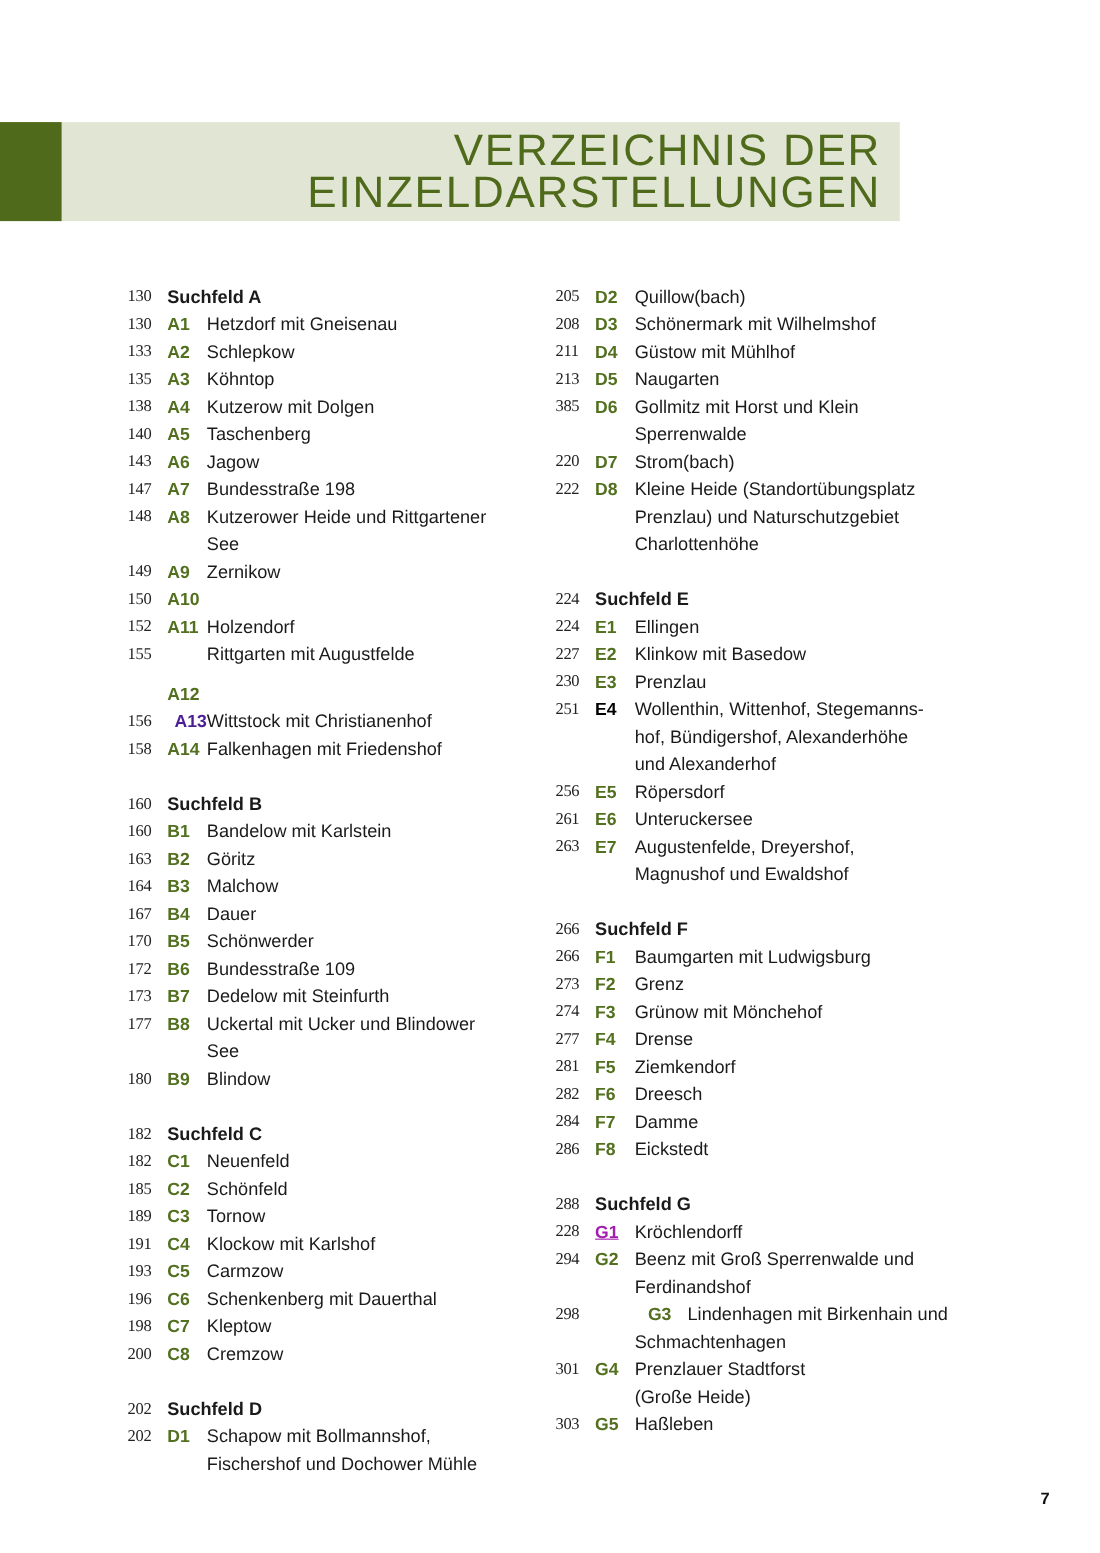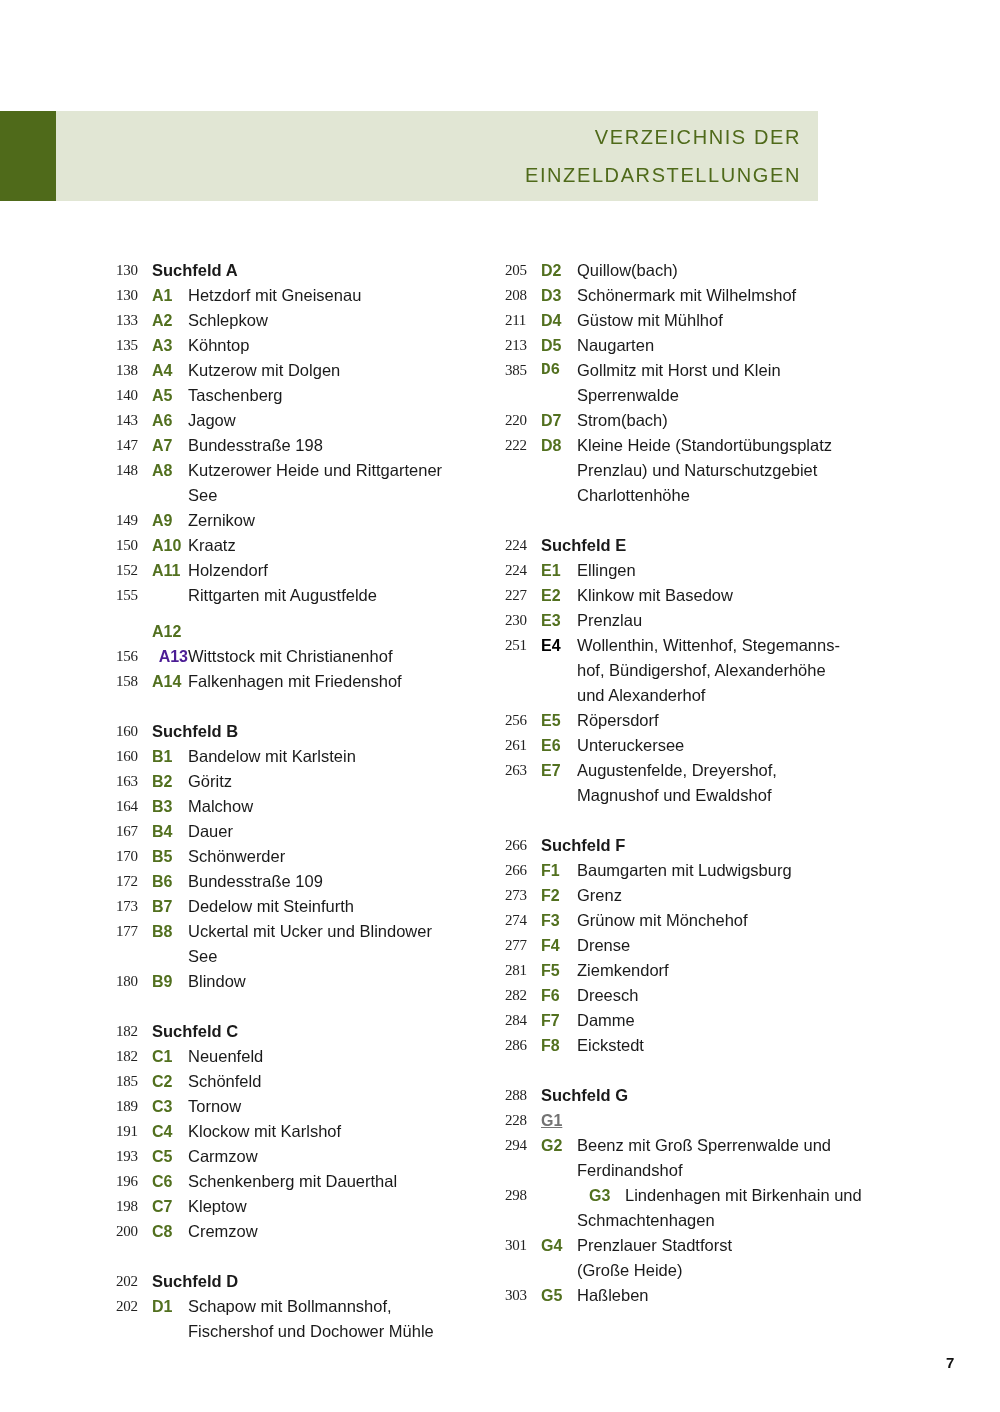--- a/index.html
+++ b/index.html
@@ -9,21 +9,21 @@
     }
     .header-band {
       position: absolute; left: 0; top: 111px; width: 818px; height: 90px;
       background: #e1e6d4;
     }
     .header-accent {
       position: absolute; left: 0; top: 0; width: 56px; height: 90px; background: #4f6a1a;
     }
     .header-title {
       position: absolute; right: 17px; top: 7px; text-align: right;
-      font-family: "Liberation Sans", sans-serif; font-size: 20px; line-height: 38px;
+      font-family: "Liberation Sans", sans-serif; font-size: 40px; line-height: 38px;
       letter-spacing: 1.6px; color: #4f6a1a; font-weight: normal;
     }
     .column { position: absolute; top: 258px; width: 360px; }
     .col-left { left: 116px; }
     .col-right { left: 505px; }
     .section { margin-bottom: 25px; }
     .row { display: flex; align-items: flex-start; font-size: 16.5px; line-height: 25px; }
     .page {
       width: 36px; flex: 0 0 36px; font-family: "Liberation Serif", serif; font-size: 15px;
       color: #222; letter-spacing: -0.3px;
@@ -98,21 +98,20 @@
         <span class="title">See</span>
       </div>
       <div class="row">
         <span class="page">149</span>
         <span class="code" style="color: rgb(82, 112, 31);">A9</span>
         <span class="title">Zernikow</span>
       </div>
       <div class="row">
         <span class="page">150</span>
         <span class="code" style="color: rgb(82, 112, 31);">A10</span>
-        <span class="title">Kraatz</span>
       </div>
       <div class="row">
         <span class="page">152</span>
         <span class="code" style="color: rgb(82, 112, 31);">A11</span>
         <span class="title">Holzendorf</span>
       </div>
       <div class="row">
         <span class="page">155</span>
         <span class="code" style="color: rgb(82, 112, 31); margin-top: 36px;">A12</span>
         <span class="title">Rittgarten mit Augustfelde</span>
@@ -264,21 +263,21 @@
         <span class="code" style="color: rgb(82, 112, 31);">D4</span>
         <span class="title">Güstow mit Mühlhof</span>
       </div>
       <div class="row">
         <span class="page">213</span>
         <span class="code" style="color: rgb(82, 112, 31);">D5</span>
         <span class="title">Naugarten</span>
       </div>
       <div class="row">
         <span class="page">385</span>
-        <span class="code" style="color: rgb(82, 112, 31); font-family: Liberation Mono, monospace;">D6</span>
+        <span class="code" style="color: rgb(82, 112, 31);">D6</span>
         <span class="title">Gollmitz mit Horst und Klein</span>
       </div>
       <div class="row">
         <span class="page"></span>
         <span class="code" style="color: rgb(82, 112, 31);"></span>
         <span class="title">Sperrenwalde</span>
       </div>
       <div class="row">
         <span class="page">220</span>
         <span class="code" style="color: rgb(82, 112, 31);">D7</span>
@@ -402,21 +401,22 @@
         <span class="title">Eickstedt</span>
       </div>
     </div>
     <div class="section">
       <div class="row">
         <span class="page">288</span>
         <span class="title section-title">Suchfeld G</span>
       </div>
       <div class="row">
         <span class="page">228</span>
-        <span class="code" style="color: #737373; text-decoration: underline;">G1</span>
+        <span class="code" style="color: #a21caf; text-decoration: underline;">G1</span>
+        <span class="title">Kröchlendorff</span>
       </div>
       <div class="row">
         <span class="page">294</span>
         <span class="code" style="color: rgb(82, 112, 31);">G2</span>
         <span class="title">Beenz mit Groß Sperrenwalde und</span>
       </div>
       <div class="row">
         <span class="page"></span>
         <span class="code" style="color: rgb(82, 112, 31);"></span>
         <span class="title">Ferdinandshof</span>

